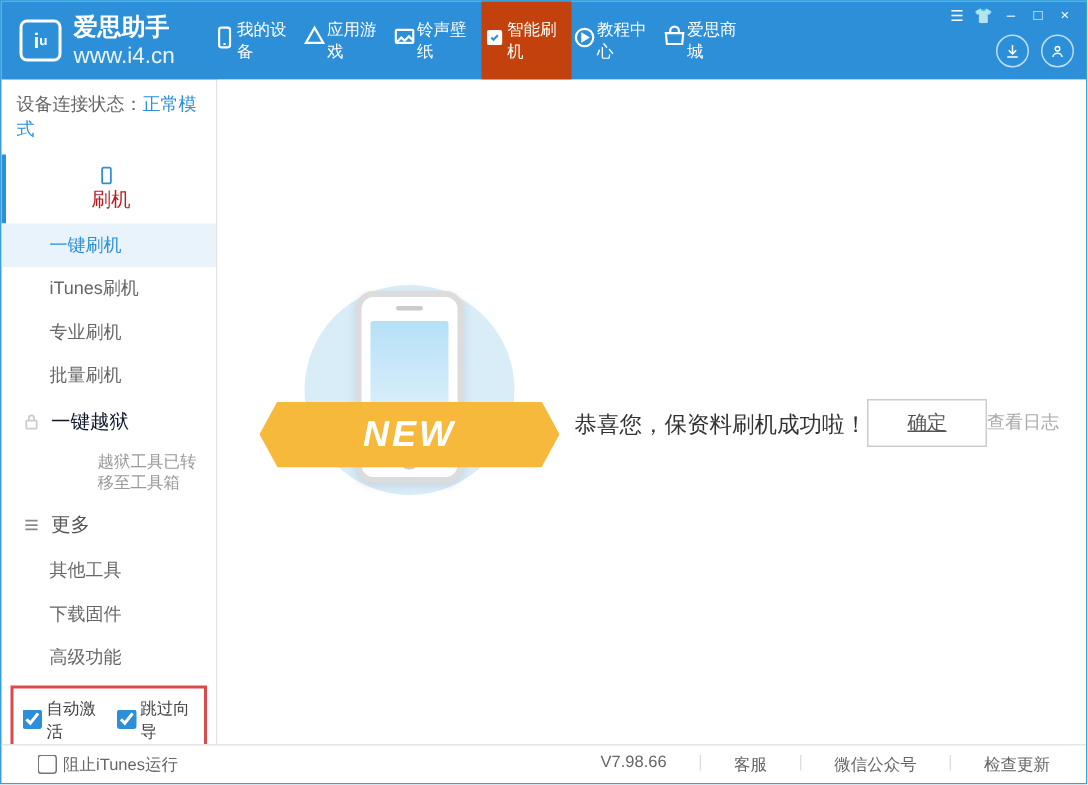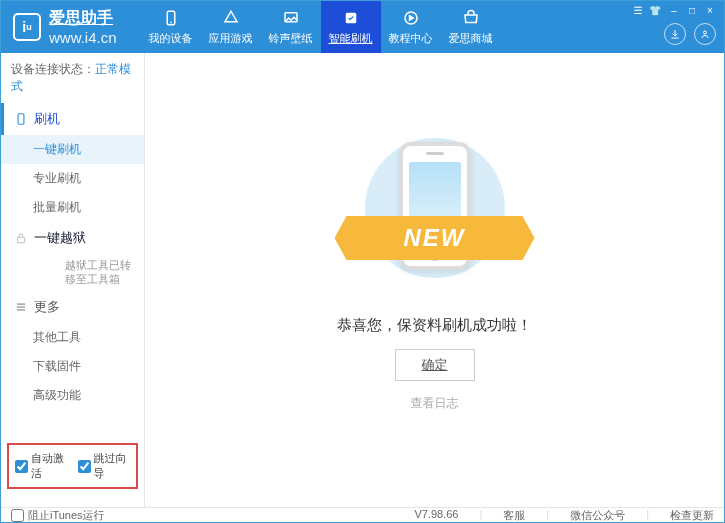--- a/index.html
+++ b/index.html
@@ -2,57 +2,57 @@
 <html><head>
 <meta charset="utf-8">
 <style>
 * { margin: 0; padding: 0; box-sizing: border-box; }
 body { font-family: "Microsoft YaHei", Arial, sans-serif; font-size: 12px; background: #fff; }
 .app { width: 725px; height: 523px; border: 1px solid #3d9fd8; display: flex; flex-direction: column; }
 .titlebar { background: #2d8fd8; height: 52px; display: flex; align-items: center; color: #fff; position: relative; }
 .logo-wrap { display: flex; align-items: center; padding: 0 12px; }
 .logo-icon { width: 28px; height: 28px; border: 2px solid #fff; border-radius: 5px; display: flex; align-items: center; justify-content: center; font-weight: bold; font-size: 14px; }
 .logo-text { margin-left: 8px; }
-.logo-text .brand { font-size: 16px; font-weight: bold; text-decoration: underline; }
+.logo-text .brand { font-size: 16px; font-weight: bold; }
 .logo-text .url { font-size: 15px; opacity: 0.9; }
 .nav { display: flex; height: 100%; margin-left: 12px; }
-.nav-item { width: 60px; display: flex; flex-direction: column; align-items: center; justify-content: center; cursor: pointer; font-size: 11px; }
-.nav-item.active { background: #1d4ed8; text-decoration: underline; }
+.nav-item { width: 60px; display: flex; flex-direction: row; align-items: center; justify-content: center; cursor: pointer; font-size: 11px; }
+.nav-item.active { background: #c2410c; }
 .nav-item .ni-icon { width: 18px; height: 18px; margin-bottom: 4px; }
 .winctrl { position: absolute; right: 0; top: 0; display: flex; gap: 2px; padding: 4px 6px; font-size: 10px; color: #fff; }
 .winctrl span { width: 16px; text-align: center; cursor: pointer; }
 .winctrl-2 { position: absolute; right: 8px; top: 22px; display: flex; gap: 8px; }
 .circ-btn { width: 22px; height: 22px; border: 1.5px solid rgba(255,255,255,0.7); border-radius: 50%; display: flex; align-items: center; justify-content: center; cursor: pointer; }
 .body { flex: 1; display: flex; overflow: hidden; }
 .sidebar { width: 144px; border-right: 1px solid #e5e5e5; display: flex; flex-direction: column; }
 .conn-status { padding: 8px 10px; font-size: 12px; color: #666; }
 .conn-status .mode { color: #2d8fd8; }
 .side-head { display: flex; align-items: center; padding: 7px 10px; color: #555; font-size: 13px; border-left: 3px solid transparent; cursor: pointer; }
-.side-head.primary { color: #1d4ed8; border-left-color: #2d8fd8; }
+.side-head.primary { color: #b91c1c; border-left-color: #2d8fd8; flex-direction: column; }
 .side-head .sh-icon { width: 14px; height: 14px; margin-right: 6px; flex-shrink: 0; }
 .side-sub { padding: 6px 10px 6px 32px; color: #666; font-size: 12px; cursor: pointer; }
 .side-sub.active { background: #e8f3fb; color: #2d8fd8; }
 .side-note { padding: 4px 10px 4px 32px; color: #999; font-size: 11px; line-height: 1.3; margin-left: 32px; }
 .side-spacer { flex: 1; }
 .side-checks { border: 2px solid #d94b4b; margin: 4px 6px; padding: 6px 6px; display: flex; gap: 10px; font-size: 11px; }
 .side-checks label { display: flex; align-items: center; gap: 3px; color: #444; }
 .side-checks input { accent-color: #2d8fd8; }
 .device-box { padding: 6px 10px 8px; }
-.main { flex: 1; display: flex; flex-direction: column; align-items: center; justify-content: center; background: #fff; position: relative; }
+.main { flex: 1; display: flex; flex-direction: row; align-items: center; justify-content: center; background: #fff; position: relative; }
 .illus { width: 220px; height: 170px; position: relative; margin-top: -20px; }
 .circle-bg { position: absolute; width: 140px; height: 140px; border-radius: 50%; background: #d9edf9; left: 40px; top: 10px; }
 .phone { position: absolute; width: 72px; height: 128px; background: #fff; border: 4px solid #dcdcdc; border-radius: 12px; left: 74px; top: 14px; box-shadow: 0 2px 6px rgba(0,0,0,0.1); }
 .phone::before { content: ""; position: absolute; top: 6px; left: 50%; transform: translateX(-50%); width: 18px; height: 3px; background: #ccc; border-radius: 2px; }
 .phone::after { content: ""; position: absolute; bottom: 5px; left: 50%; transform: translateX(-50%); width: 10px; height: 10px; border: 2px solid #ccc; border-radius: 50%; }
 .phone-screen { position: absolute; top: 16px; left: 6px; right: 6px; bottom: 22px; background: linear-gradient(#b5e0f7, #e8f5fc); border-radius: 2px; }
 .ribbon { position: absolute; left: 10px; top: 88px; width: 200px; height: 44px; background: #f6b93b; display: flex; align-items: center; justify-content: center; color: #fff; font-weight: bold; font-size: 24px; letter-spacing: 2px; font-style: italic; clip-path: polygon(6% 0, 94% 0, 100% 50%, 94% 100%, 6% 100%, 0 50%); }
 .msg { margin-top: 18px; font-size: 15px; color: #333; }
 .ok-btn { margin-top: 14px; padding: 6px 26px; background: #fff; border: 1px solid #ccc; cursor: pointer; font-size: 13px; color: #555; text-decoration: underline; }
 .log-link { margin-top: 14px; font-size: 12px; color: #aaa; cursor: pointer; }
-.statusbar { height: 15px; border-top: 1px solid #e5e5e5; display: flex; align-items: center; padding: 0 10px; font-size: 11px; color: #666; }
+.statusbar { height: 26px; border-top: 1px solid #e5e5e5; display: flex; align-items: center; padding: 0 24px; font-size: 11px; color: #666; }
 .statusbar .sb-left { display: flex; align-items: center; gap: 4px; }
 .statusbar .sb-right { margin-left: auto; display: flex; align-items: flex-start; gap: 21px; }
 .statusbar .sep { color: #ddd; }
 svg { display: block; }
 </style>
 </head>
 <body>
 
 <div class="app">
 
@@ -138,20 +138,21 @@
         <span>设备连接状态：</span><span class="mode">正常模式</span>
       </div>
 
       <div class="side-head primary">
         <svg class="sh-icon" viewBox="0 0 24 24" fill="none" stroke="#2d8fd8" stroke-width="2">
             <rect x="7" y="3" width="10" height="18" rx="2"></rect>
           </svg>
         <span>刷机</span>
       </div>
       <div class="side-sub active">一键刷机</div>
+      <div class="side-sub">iTunes刷机</div>
       <div class="side-sub">专业刷机</div>
       <div class="side-sub">批量刷机</div>
 
       <div class="side-head" style="color:#0f172a">
         <svg class="sh-icon" viewBox="0 0 24 24" fill="none" stroke="#ccc" stroke-width="2">
             <rect x="6" y="11" width="12" height="9" rx="1"></rect>
             <path d="M9 11V8a3 3 0 016 0v3"></path>
           </svg>
         <span>一键越狱</span>
       </div>

